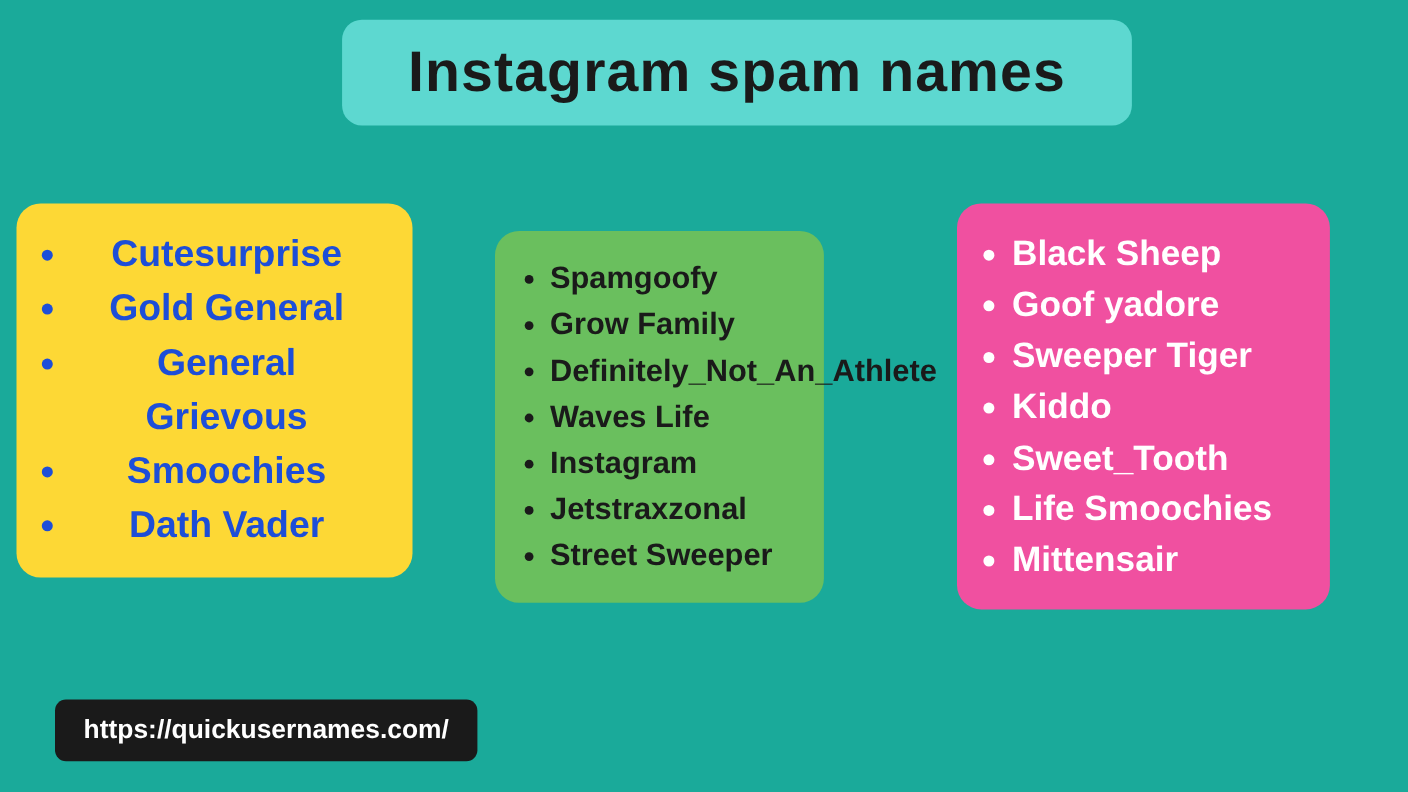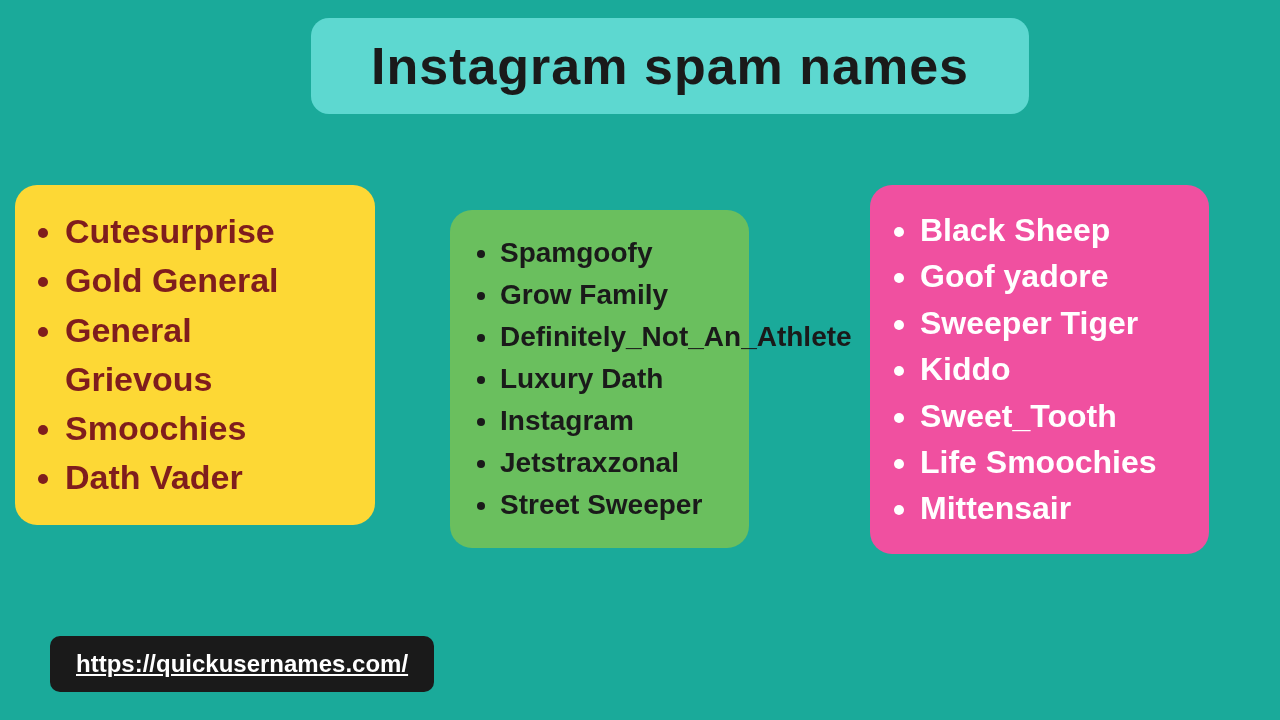--- a/index.html
+++ b/index.html
@@ -45,22 +45,23 @@
     }
 
     .yellow-box ul {
       list-style: disc;
       padding-left: 30px;
     }
 
     .yellow-box ul li {
       font-size: 34px;
       font-weight: 700;
-      color: #7f1d1d;
+      color: #1d4ed8;
       line-height: 1.45;
+      text-align: center;
     }
 
     
     .green-box {
       position: absolute;
       top: 210px;
       left: 450px;
       background-color: #6abf5e;
       border-radius: 22px;
       padding: 22px 28px 22px 20px;
@@ -109,21 +110,20 @@
       left: 50px;
       background-color: #1a1a1a;
       border-radius: 10px;
       padding: 14px 26px;
     }
 
     .url-text {
       font-size: 24px;
       font-weight: 900;
       color: #ffffff;
-      text-decoration: underline;
     }
   </style>
 </head>
 <body>
 
 <div class="title-box">
   <span class="title-text">Instagram spam names</span>
 </div>
 
 <div class="yellow-box">
@@ -134,21 +134,21 @@
       <li>Smoochies</li>
       <li>Dath Vader</li>
     </ul>
 </div>
 
 <div class="green-box">
   <ul>
   <li>Spamgoofy</li>
       <li>Grow Family</li>
       <li>Definitely_Not_An_Athlete</li>
-      <li>Luxury Dath</li>
+      <li>Waves Life</li>
       <li>Instagram</li>
       <li>Jetstraxzonal</li>
       <li>Street Sweeper</li>
     </ul>
 </div>
 
 <div class="pink-box">
   <ul>
   <li>Black Sheep</li>
       <li>Goof yadore</li>

